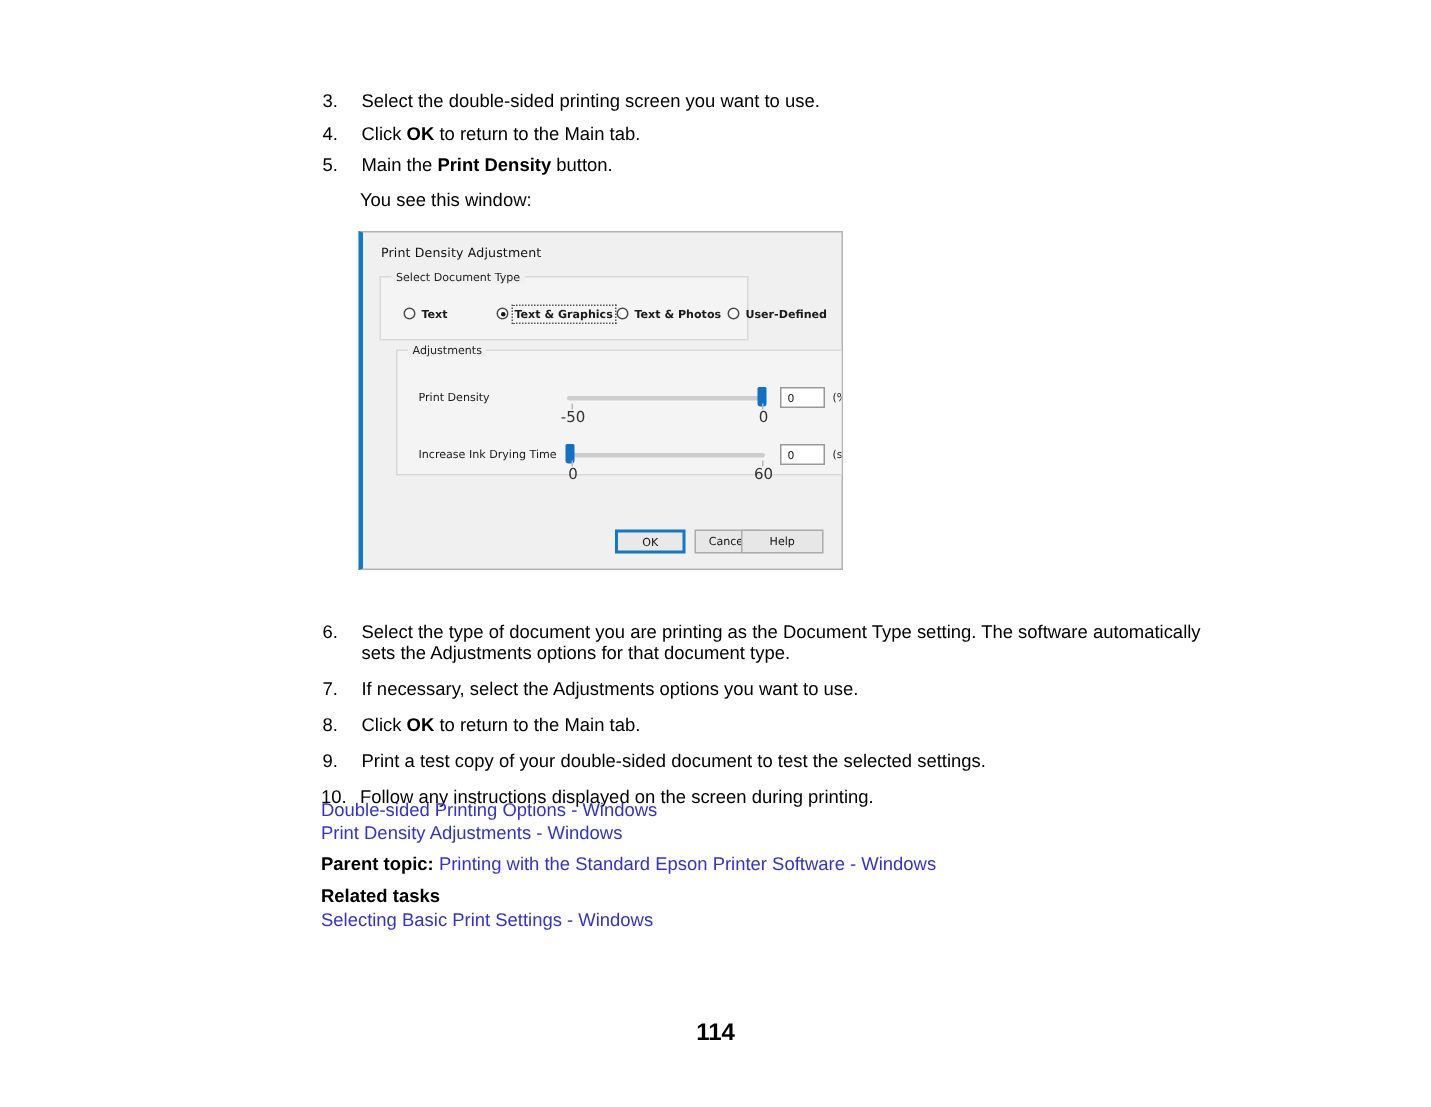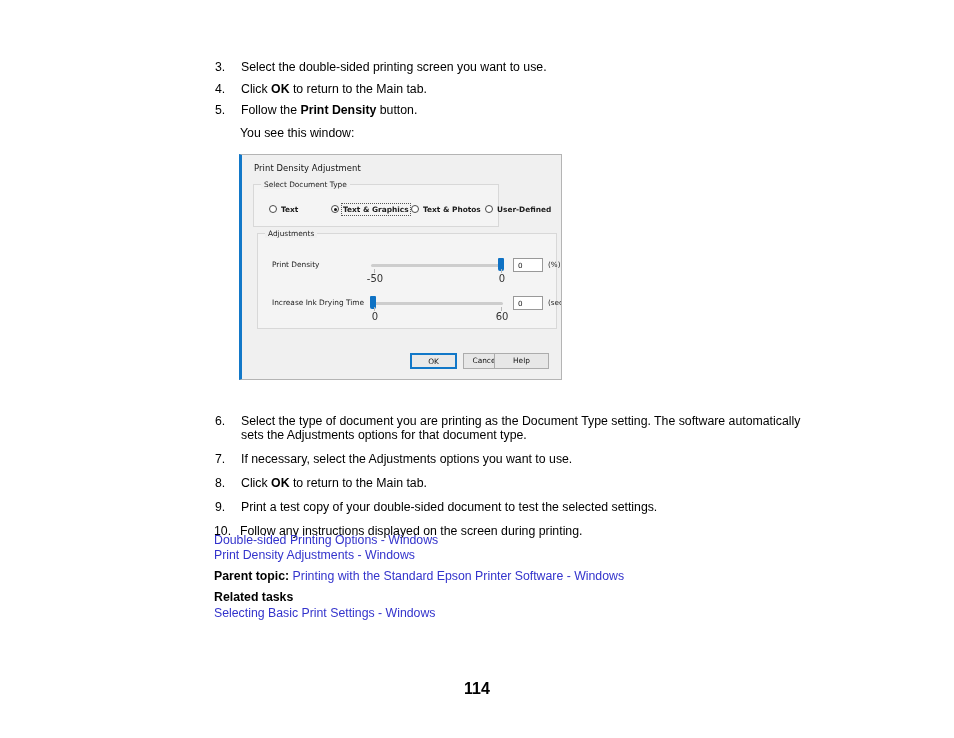--- a/index.html
+++ b/index.html
@@ -87,24 +87,24 @@
     background: #f4f4f4;
     box-sizing: border-box;
   }
   .gb-doctype {
     left: 11px;
     top: 29px;
     width: 246px;
     height: 43px;
   }
   .gb-adjust {
-    left: 15px;
+    left: 22px;
     top: 78px;
     width: 300px;
-    height: 96px;
+    height: 84px;
     padding-left: 39px;
   }
   .gb-label {
     position: absolute;
     top: -5px;
     left: 7px;
     background: #f0f0f0;
     padding: 0 3px;
     font-size: 7.4px;
     color: #222222;
@@ -295,21 +295,21 @@
     <div class="step">
       <span class="step-num">3.</span>
       <span class="step-text" id="s0"><span>Select the double-sided printing screen you want to use.</span></span>
     </div>
     <div class="step">
       <span class="step-num">4.</span>
       <span class="step-text" id="s1"><span>Click </span><b>OK</b><span> to return to the Main tab.</span></span>
     </div>
     <div class="step">
       <span class="step-num">5.</span>
-      <span class="step-text" id="s2"><span>Follow the </span><b>Print Density</b><span> button.</span></span>
+      <span class="step-text" id="s2"><span>Main the </span><b>Print Density</b><span> button.</span></span>
     </div>
     <div class="subline">You see this window:</div>
   </div>
 
   <div class="dialog-shot">
     <div class="dlg-title">Print Density Adjustment</div>
 
     <div class="groupbox gb-doctype">
       <span class="gb-label">Select Document Type</span>
       <div class="radio-row">

